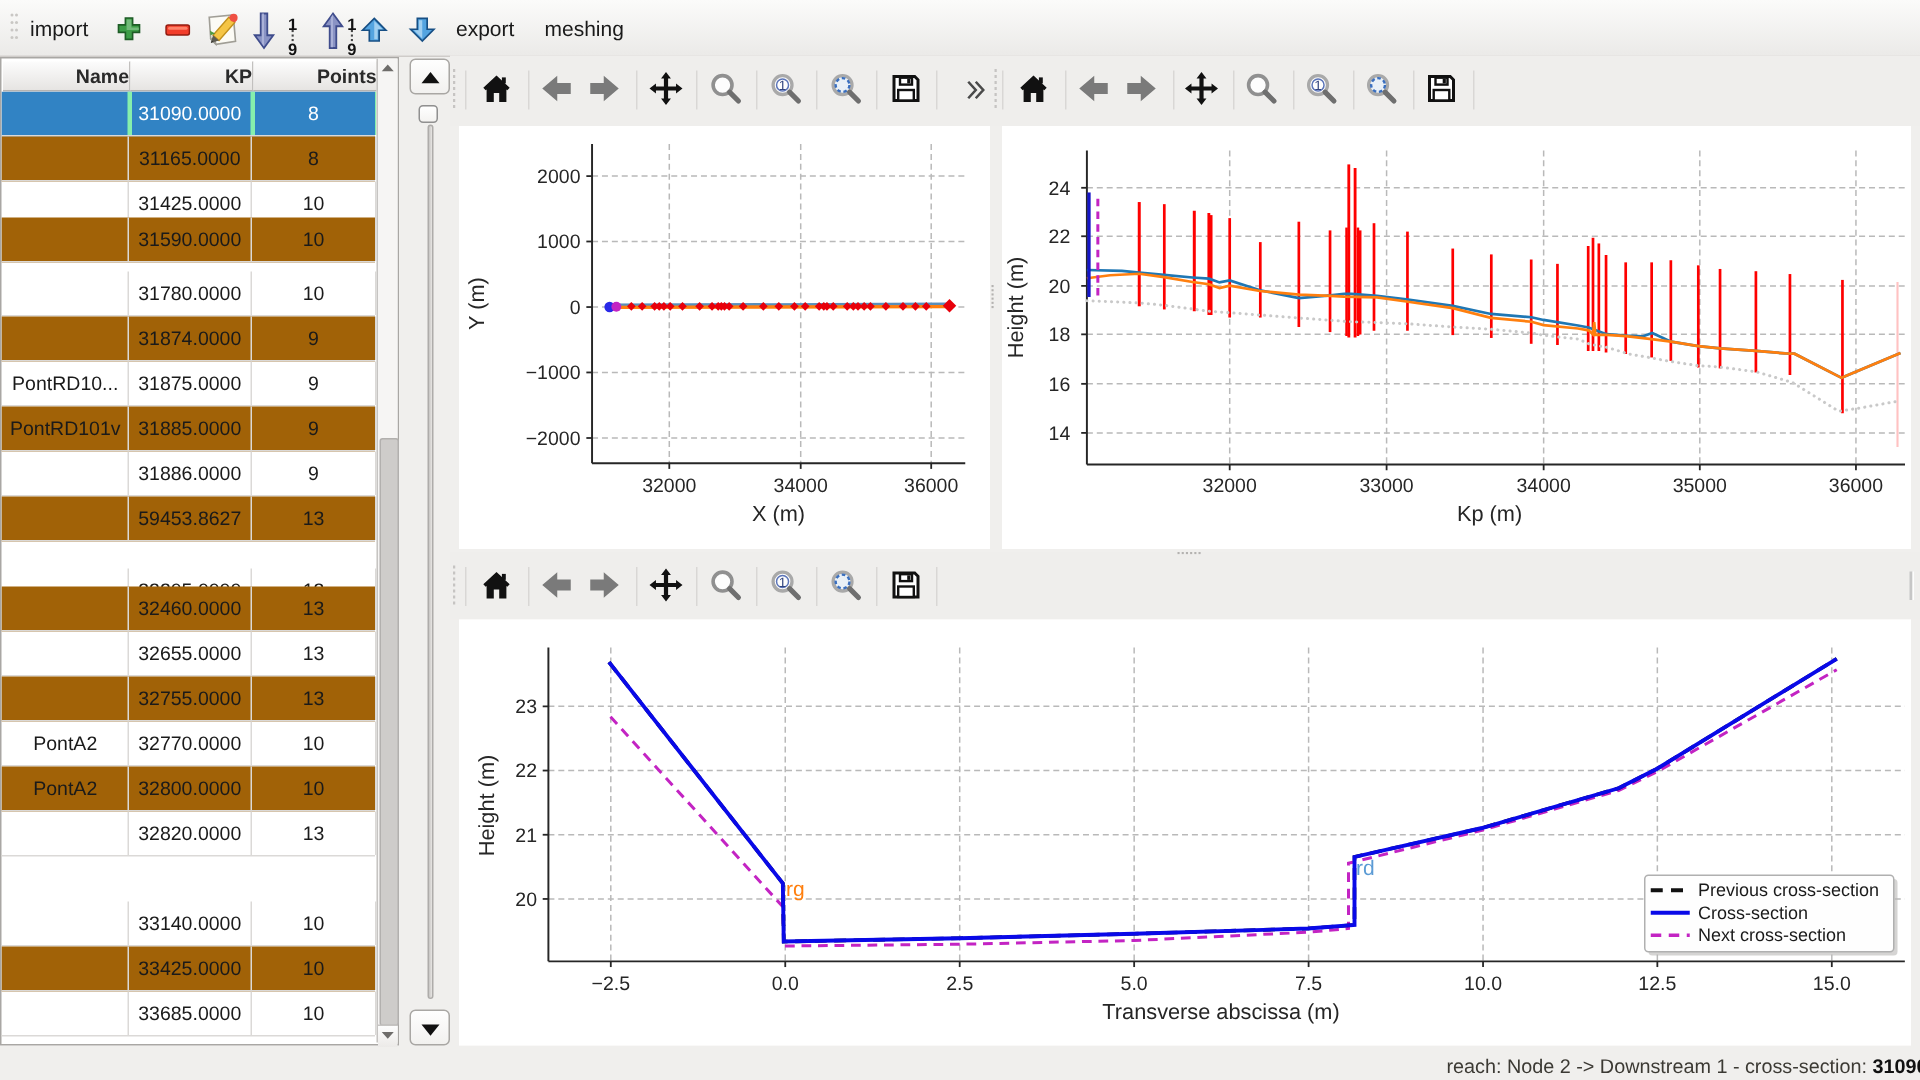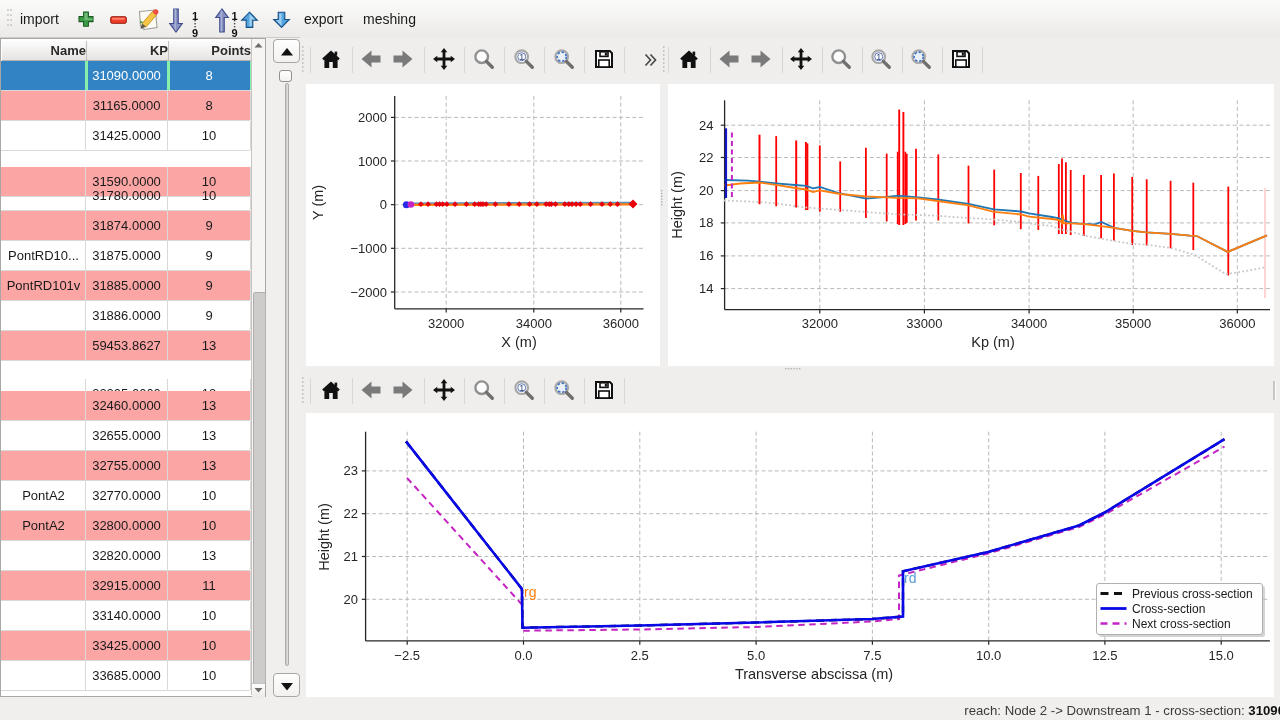--- a/index.html
+++ b/index.html
@@ -11,21 +11,21 @@
 .tlabel{position:absolute;top:11px;font-size:14px;color:#1a1a1a;}
 
 #tablewrap{left:0;top:38px;width:266px;height:659px;background:#fff;border:1px solid #a9a7a4;box-sizing:border-box;}
 .th{position:absolute;top:2px;height:19px;background:linear-gradient(#fcfcfc,#e6e4e2);
  border-right:1px solid #c2c0be;border-bottom:1px solid #b5b3b1;
  font-weight:bold;font-size:13px;color:#2a2a2a;text-align:right;line-height:19px;}
 .row{position:absolute;width:249px;height:29px;border-bottom:1px solid #dbd9d7;}
 .row .c{position:absolute;top:0;height:29px;line-height:29px;font-size:13px;color:#1a1a1a;text-align:center;border-right:1px solid #dbd9d7;}
 .row.sel{background:#3183c4;}
 .row.sel .c{color:#fff;border-right:3px solid #86efac;}
-.row.odd{background:#fca5a5;}
+.row.odd{background:#a16207;}
 .c1{left:1px;width:83px;}
 .c2{left:85px;width:81px;}
 .c3{left:167px;width:82px;}
 
 #tsb{left:251px;top:39px;width:13px;height:656px;background:#f6f5f4;border-left:1px solid #c6c4c2;}
 
 #statusbar{left:0;top:698px;width:1280px;height:22px;background:#f0efed;
  font-size:13.2px;color:#3c3a34;line-height:20px;padding-left:41px;}
 
 .figtb{background:#efeeec;}
@@ -152,21 +152,21 @@
 <div class="row odd" style="top:30px">
         <div class="c c1"></div>
         <div class="c c2">31165.0000</div>
         <div class="c c3">8</div>
       </div>
 <div class="row " style="top:60px">
         <div class="c c1"></div>
         <div class="c c2">31425.0000</div>
         <div class="c c3">10</div>
       </div>
-<div class="row odd" style="top:106px">
+<div class="row odd" style="top:84px">
         <div class="c c1"></div>
         <div class="c c2">31590.0000</div>
         <div class="c c3">10</div>
       </div>
 <div class="row " style="top:120px">
         <div class="c c1"></div>
         <div class="c c2">31780.0000</div>
         <div class="c c3">10</div>
       </div>
 <div class="row odd" style="top:150px">
@@ -221,25 +221,20 @@
       </div>
 <div class="row odd" style="top:450px">
         <div class="c c1">PontA2</div>
         <div class="c c2">32800.0000</div>
         <div class="c c3">10</div>
       </div>
 <div class="row " style="top:480px">
         <div class="c c1"></div>
         <div class="c c2">32820.0000</div>
         <div class="c c3">13</div>
-      </div>
-<div class="row odd" style="top:510px">
-        <div class="c c1"></div>
-        <div class="c c2">32915.0000</div>
-        <div class="c c3">11</div>
       </div>
 <div class="row " style="top:540px">
         <div class="c c1"></div>
         <div class="c c2">33140.0000</div>
         <div class="c c3">10</div>
       </div>
 <div class="row odd" style="top:570px">
         <div class="c c1"></div>
         <div class="c c2">33425.0000</div>
         <div class="c c3">10</div>

